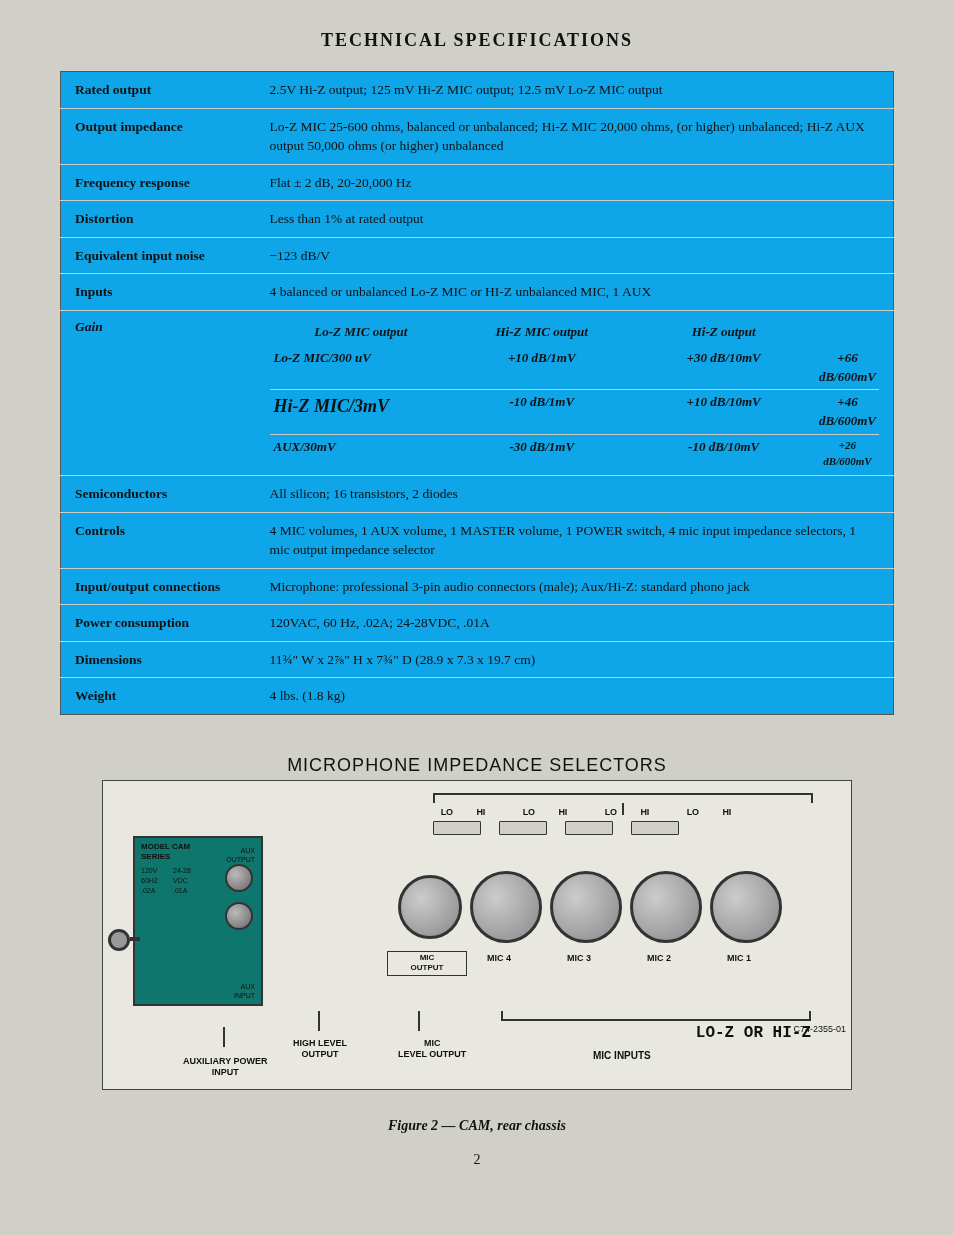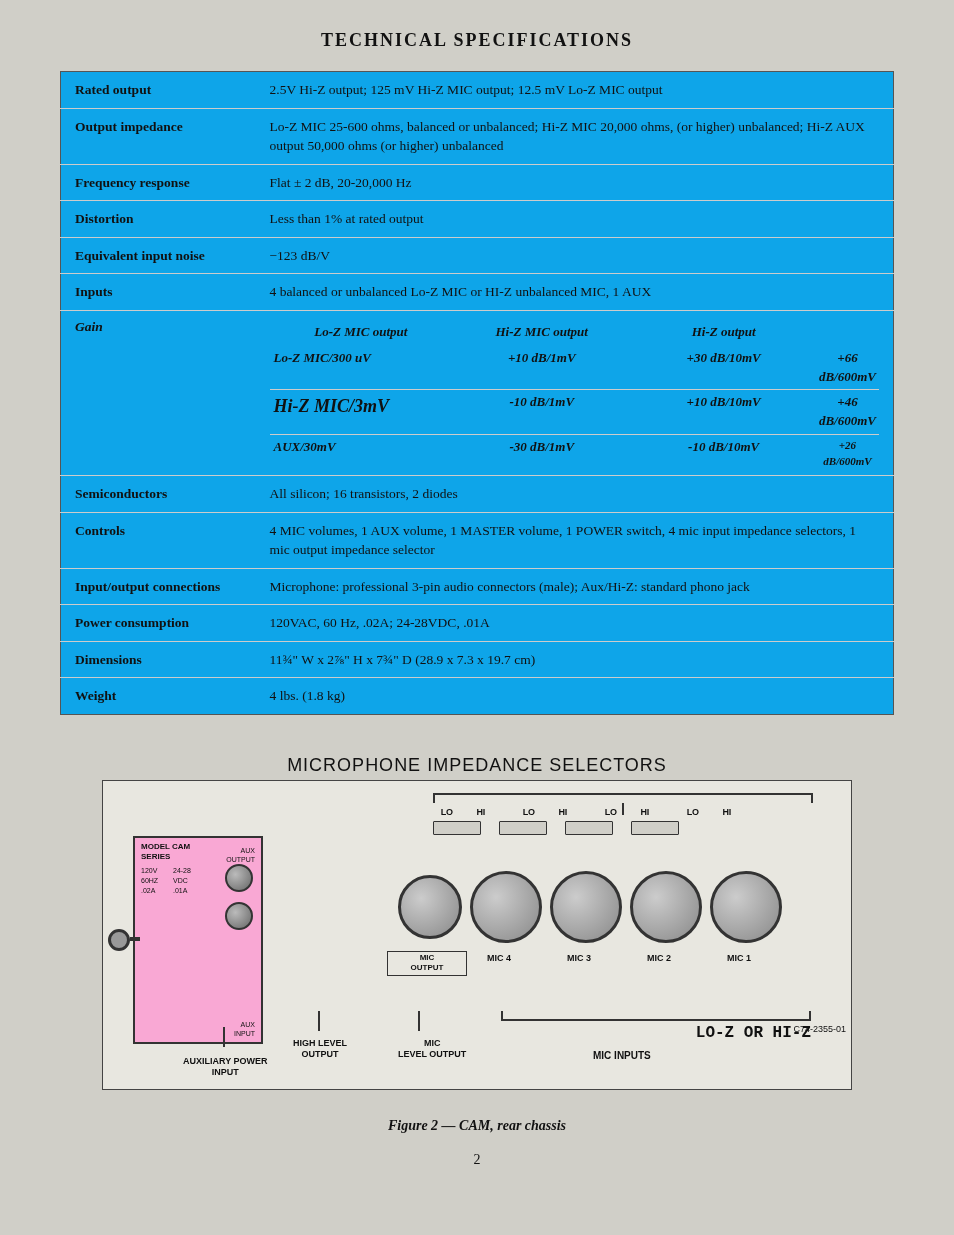--- a/index.html
+++ b/index.html
@@ -142,23 +142,23 @@
       align-items: center;
       justify-content: center;
     }
 
     
     .left-panel {
       position: absolute;
       top: 55px;
       left: 30px;
       width: 130px;
-      height: 208px;
+      height: 170px;
       border: 2px solid #333;
-      background: #f9a8d4;
+      background: #0f766e;
       display: flex;
       flex-direction: column;
       align-items: flex-start;
       padding: 4px 6px;
     }
     .small-knob {
       width: 28px;
       height: 28px;
       border-radius: 50%;
       border: 2px solid #333;

